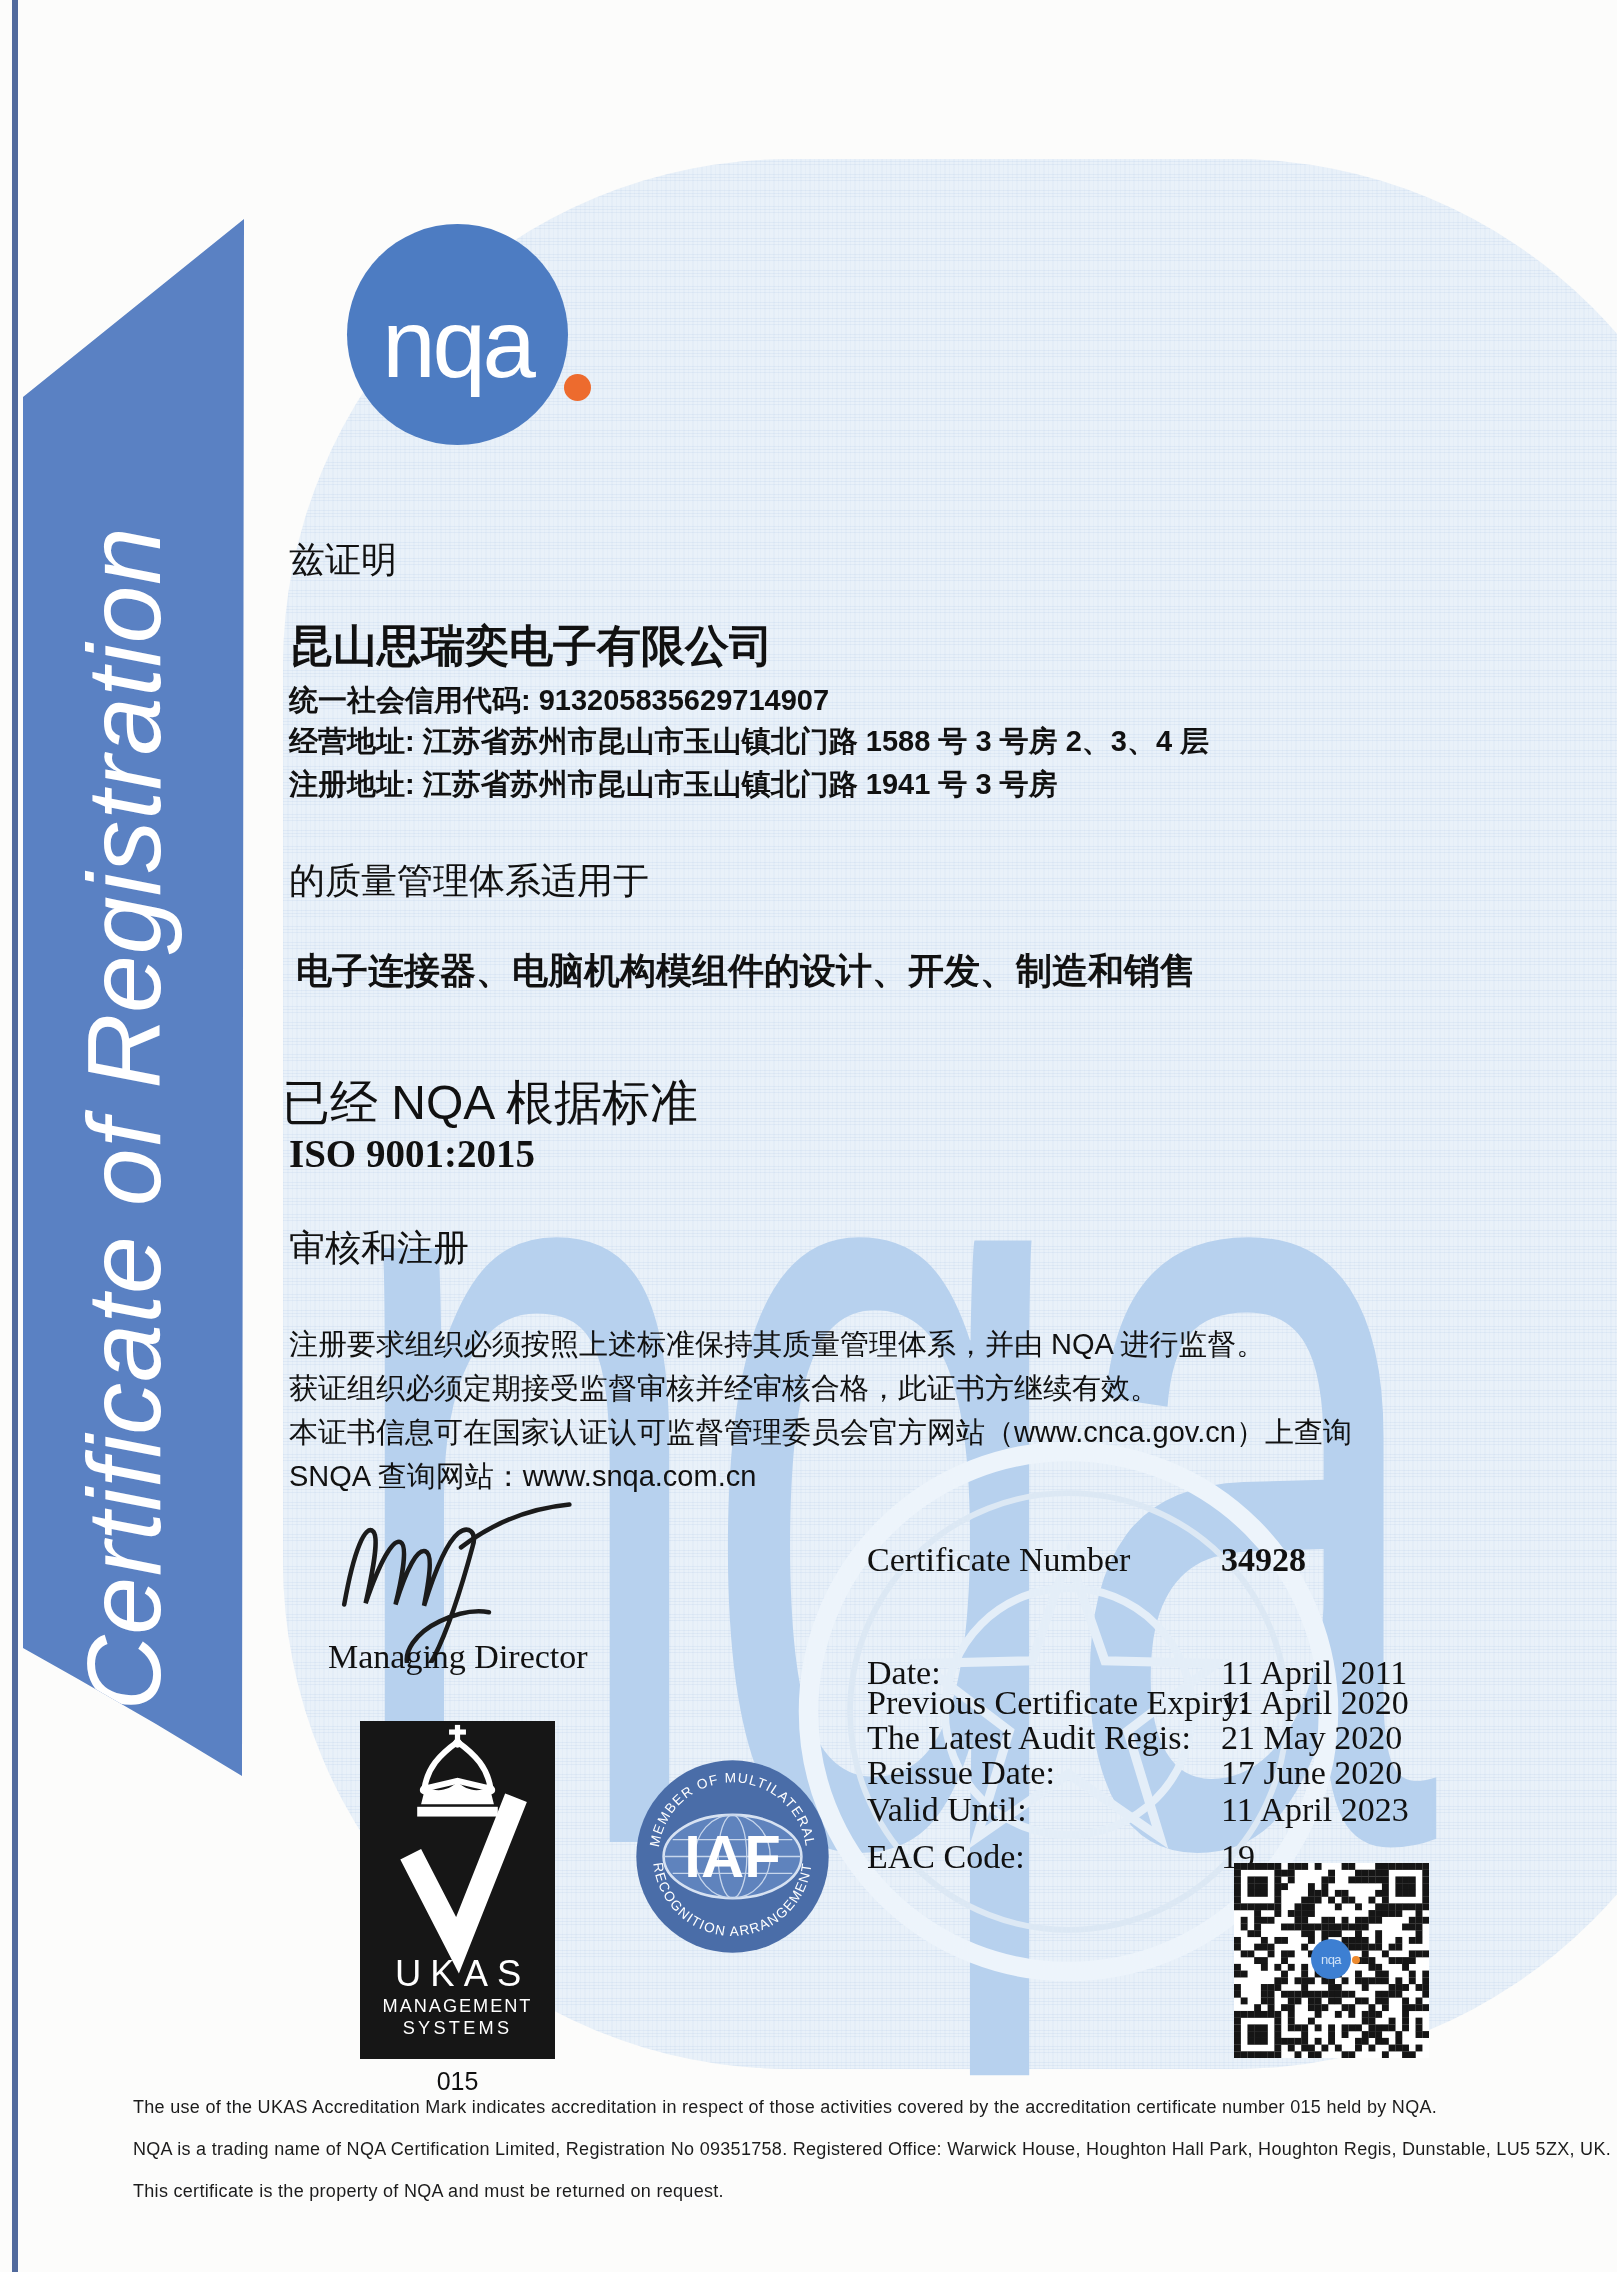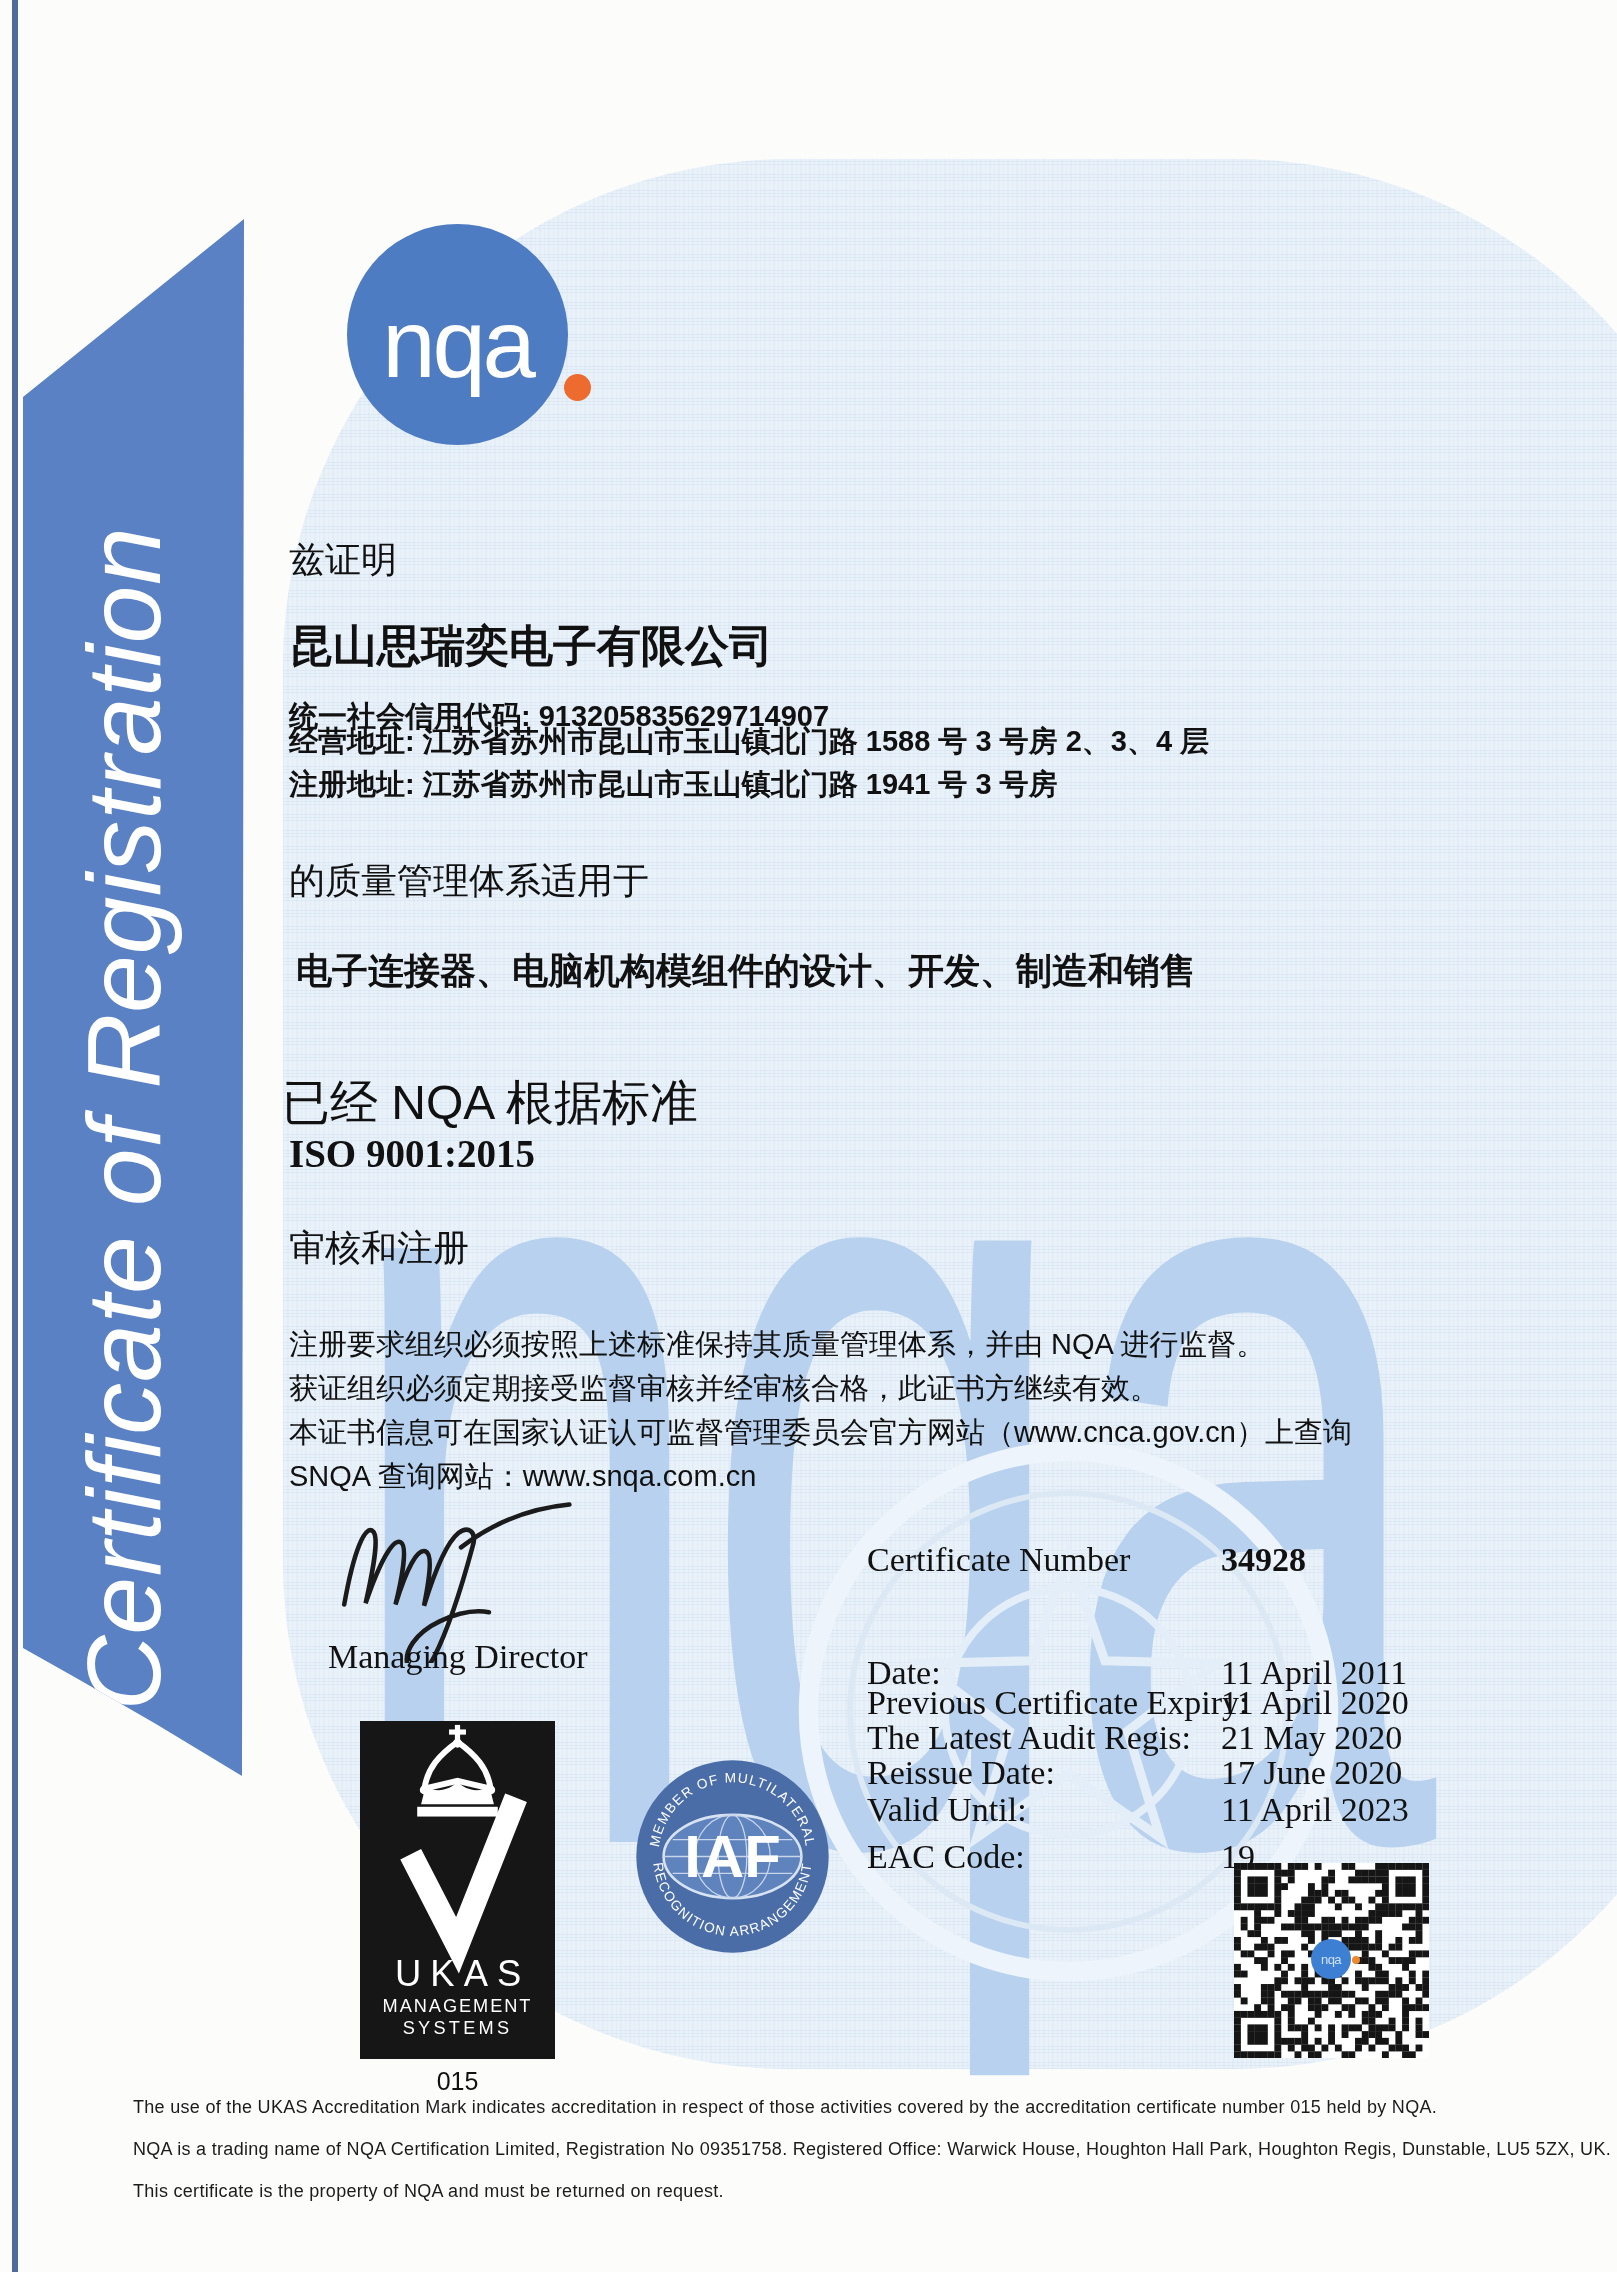--- a/index.html
+++ b/index.html
@@ -27,21 +27,21 @@
   .edge-line{left:11.7px;top:0;width:6.5px;height:2273px;background:#33508c;opacity:.85;}
   
   .logo-circle{left:347px;top:224px;width:221px;height:221px;border-radius:50%;background:#4d7cc2;
     display:flex;align-items:center;justify-content:center;}
   .logo-circle span{color:#fff;font-size:96px;letter-spacing:-3.2px;transform:translateY(9px);}
   .logo-dot{left:564px;top:374px;width:27px;height:27px;border-radius:50%;background:#ed6b2e;}
   
   .zh{color:#111;font-family:"Liberation Sans","DejaVu Sans",sans-serif;white-space:nowrap;}
   .t-intro{left:289px;top:536px;font-size:36px;}
   .t-company{left:289px;top:617px;font-size:44px;font-weight:700;}
-  .t-code{left:289px;top:681px;font-size:29px;font-weight:700;margin-top:16px;}
+  .t-code{left:289px;top:681px;font-size:29px;font-weight:700;}
   .t-addr1{left:289px;top:722px;font-size:29px;font-weight:700;}
   .t-addr2{left:289px;top:765px;font-size:29px;font-weight:700;}
   .t-system{left:289px;top:857px;font-size:36px;}
   .t-scope{left:296px;top:947px;font-size:36px;font-weight:700;}
   .t-audited{left:282px;top:1039px;font-size:48px;margin-top:32px;}
   .t-standard{left:289px;top:1131px;font-size:39px;font-weight:700;color:#111;
     font-family:"Liberation Serif",serif;}
   .t-registered{left:289px;top:1224px;font-size:36px;}
   .t-para{font-size:29px;}
   .p1{left:289px;top:1325px;} .p2{left:289px;top:1369px;} .p3{left:289px;top:1413px;} .p4{left:289px;top:1457px;}

